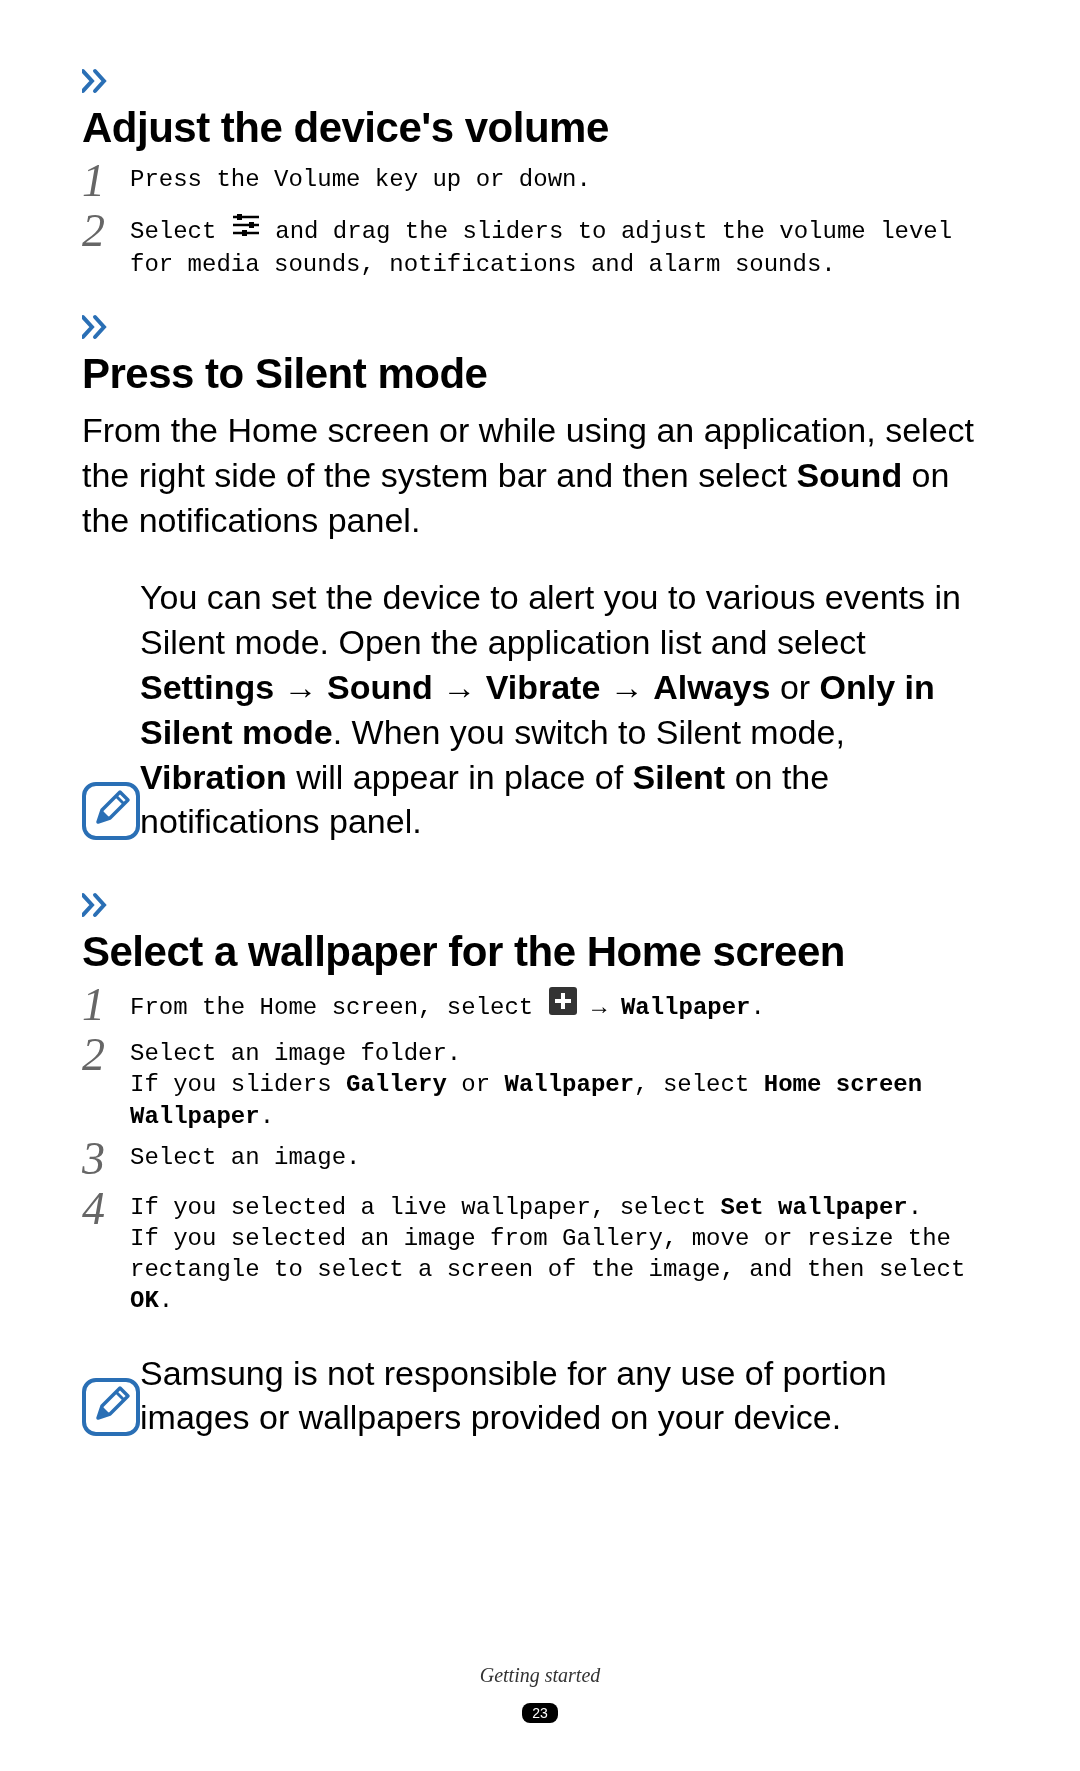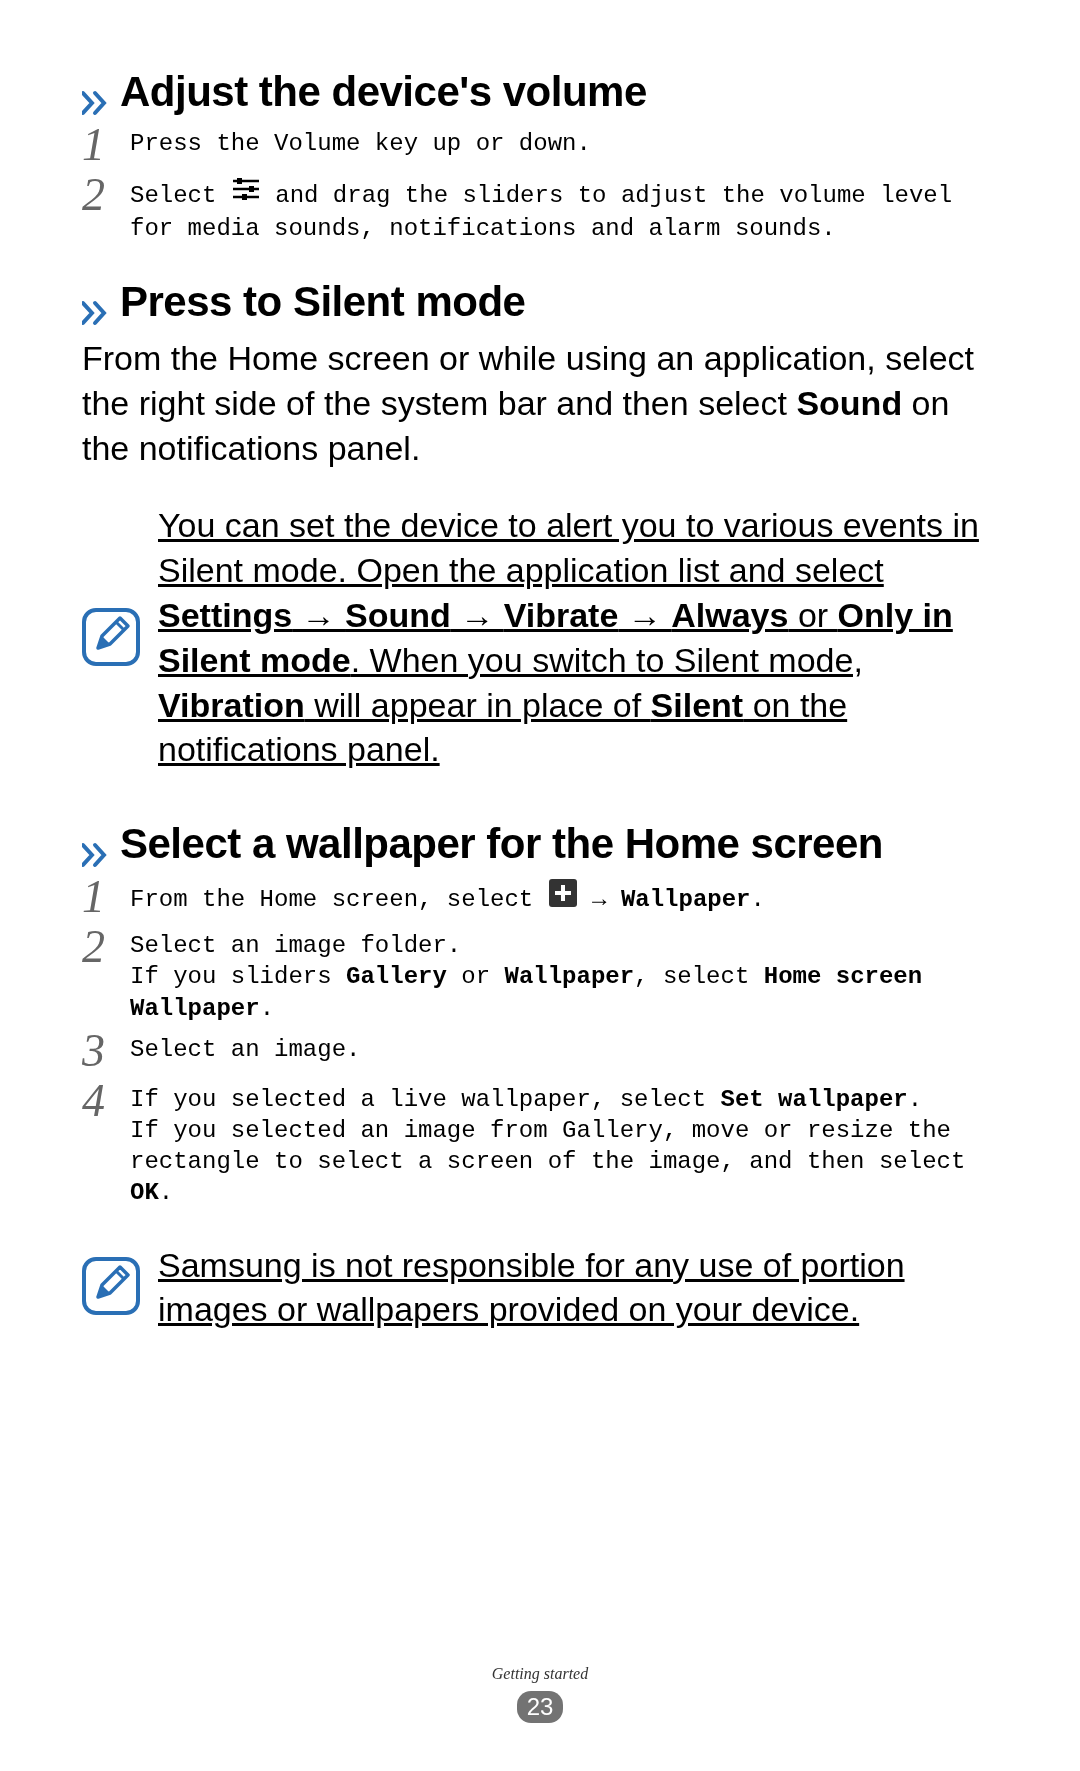--- a/index.html
+++ b/index.html
@@ -7,23 +7,24 @@
     width: 1080px;
     height: 1771px;
     background: #fff;
     font-family: "Myriad Pro", "Segoe UI", Arial, sans-serif;
     color: #000;
     position: relative;
     padding: 68px 82px 0 82px;
   }
   .section-heading {
     display: flex;
-    align-items: flex-end;
+    align-items: flex-start;
     gap: 10px;
     margin-bottom: 10px;
+    flex-direction: column;
   }
   .chevrons {
     display: inline-flex;
     gap: -2px;
     align-items: center;
   }
   .chevrons svg { display: block; }
   .heading-text {
     font-weight: 700;
     font-size: 42px;
@@ -55,24 +56,22 @@
     padding-top: 2px;
     font-family: Liberation Mono, monospace;
   }
   .body-para {
     font-size: 34px;
     line-height: 1.32;
     margin-bottom: 32px;
   }
   .note-box {
     display: flex;
-    align-items: center;
-    gap: 18px;
+    align-items: flex-end;
     margin-bottom: 34px;
-    text-decoration: underline;
   }
   .note-icon {
     flex-shrink: 0;
     margin-top: 2px;
   }
   .note-text {
     font-size: 34px;
     line-height: 1.32;
     flex: 1;
   }
@@ -86,33 +85,33 @@
   .arrow { font-weight: 400; }
   .footer {
     position: absolute;
     bottom: 48px;
     left: 0;
     width: 100%;
     text-align: center;
   }
   .footer-label {
     font-style: italic;
-    font-size: 16px;
+    font-size: 20px;
     color: #333;
     font-family: Georgia, "Times New Roman", serif;
-    margin-bottom: 8px;
+    margin-bottom: 16px;
   }
   .page-badge {
     display: inline-block;
-    background: #737373;
+    background: #000000;
     color: #fff;
-    font-size: 24px;
+    font-size: 14px;
     font-weight: 400;
     padding: 2px 10px;
-    border-radius: 14px;
+    border-radius: 8px;
     min-width: 36px;
   }
   .sec2 { margin-top: 30px; }
   .sec3 { margin-top: 48px; }
 </style>
 </head>
 <body>
 
 <div class="section-heading">
   <span class="chevrons">

